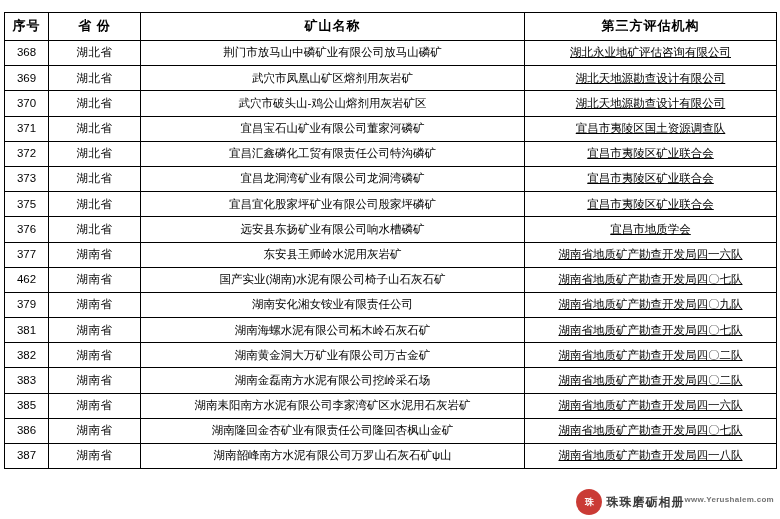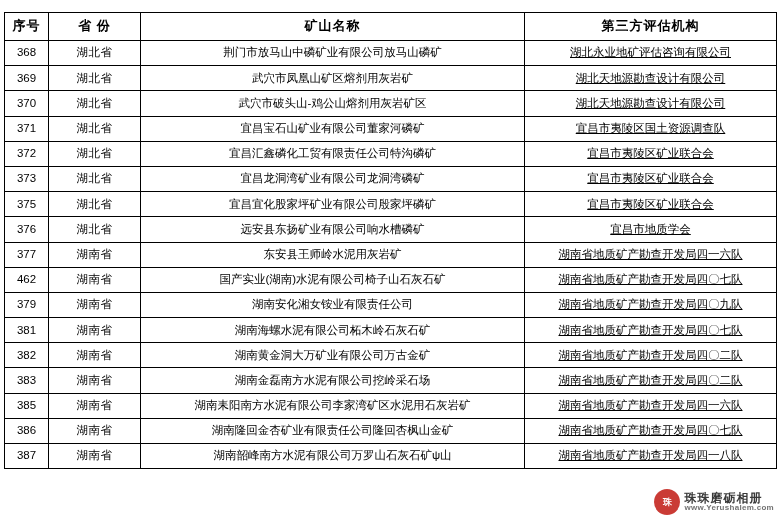--- a/index.html
+++ b/index.html
@@ -77,21 +77,21 @@
     background: #c8312b;
     color: #fff;
     font-size: 9px;
     line-height: 26px;
     text-align: center;
     margin-right: 4px;
     font-weight: bold;
   }
   .wm-text {
     display: flex;
-    flex-direction: column;
+    flex-direction: row;
     justify-content: center;
     line-height: 1.05;
   }
   .wm-title {
     font-size: 12px;
     color: #2f2f2f;
     letter-spacing: 1px;
     font-weight: bold;
   }
   .wm-sub {

